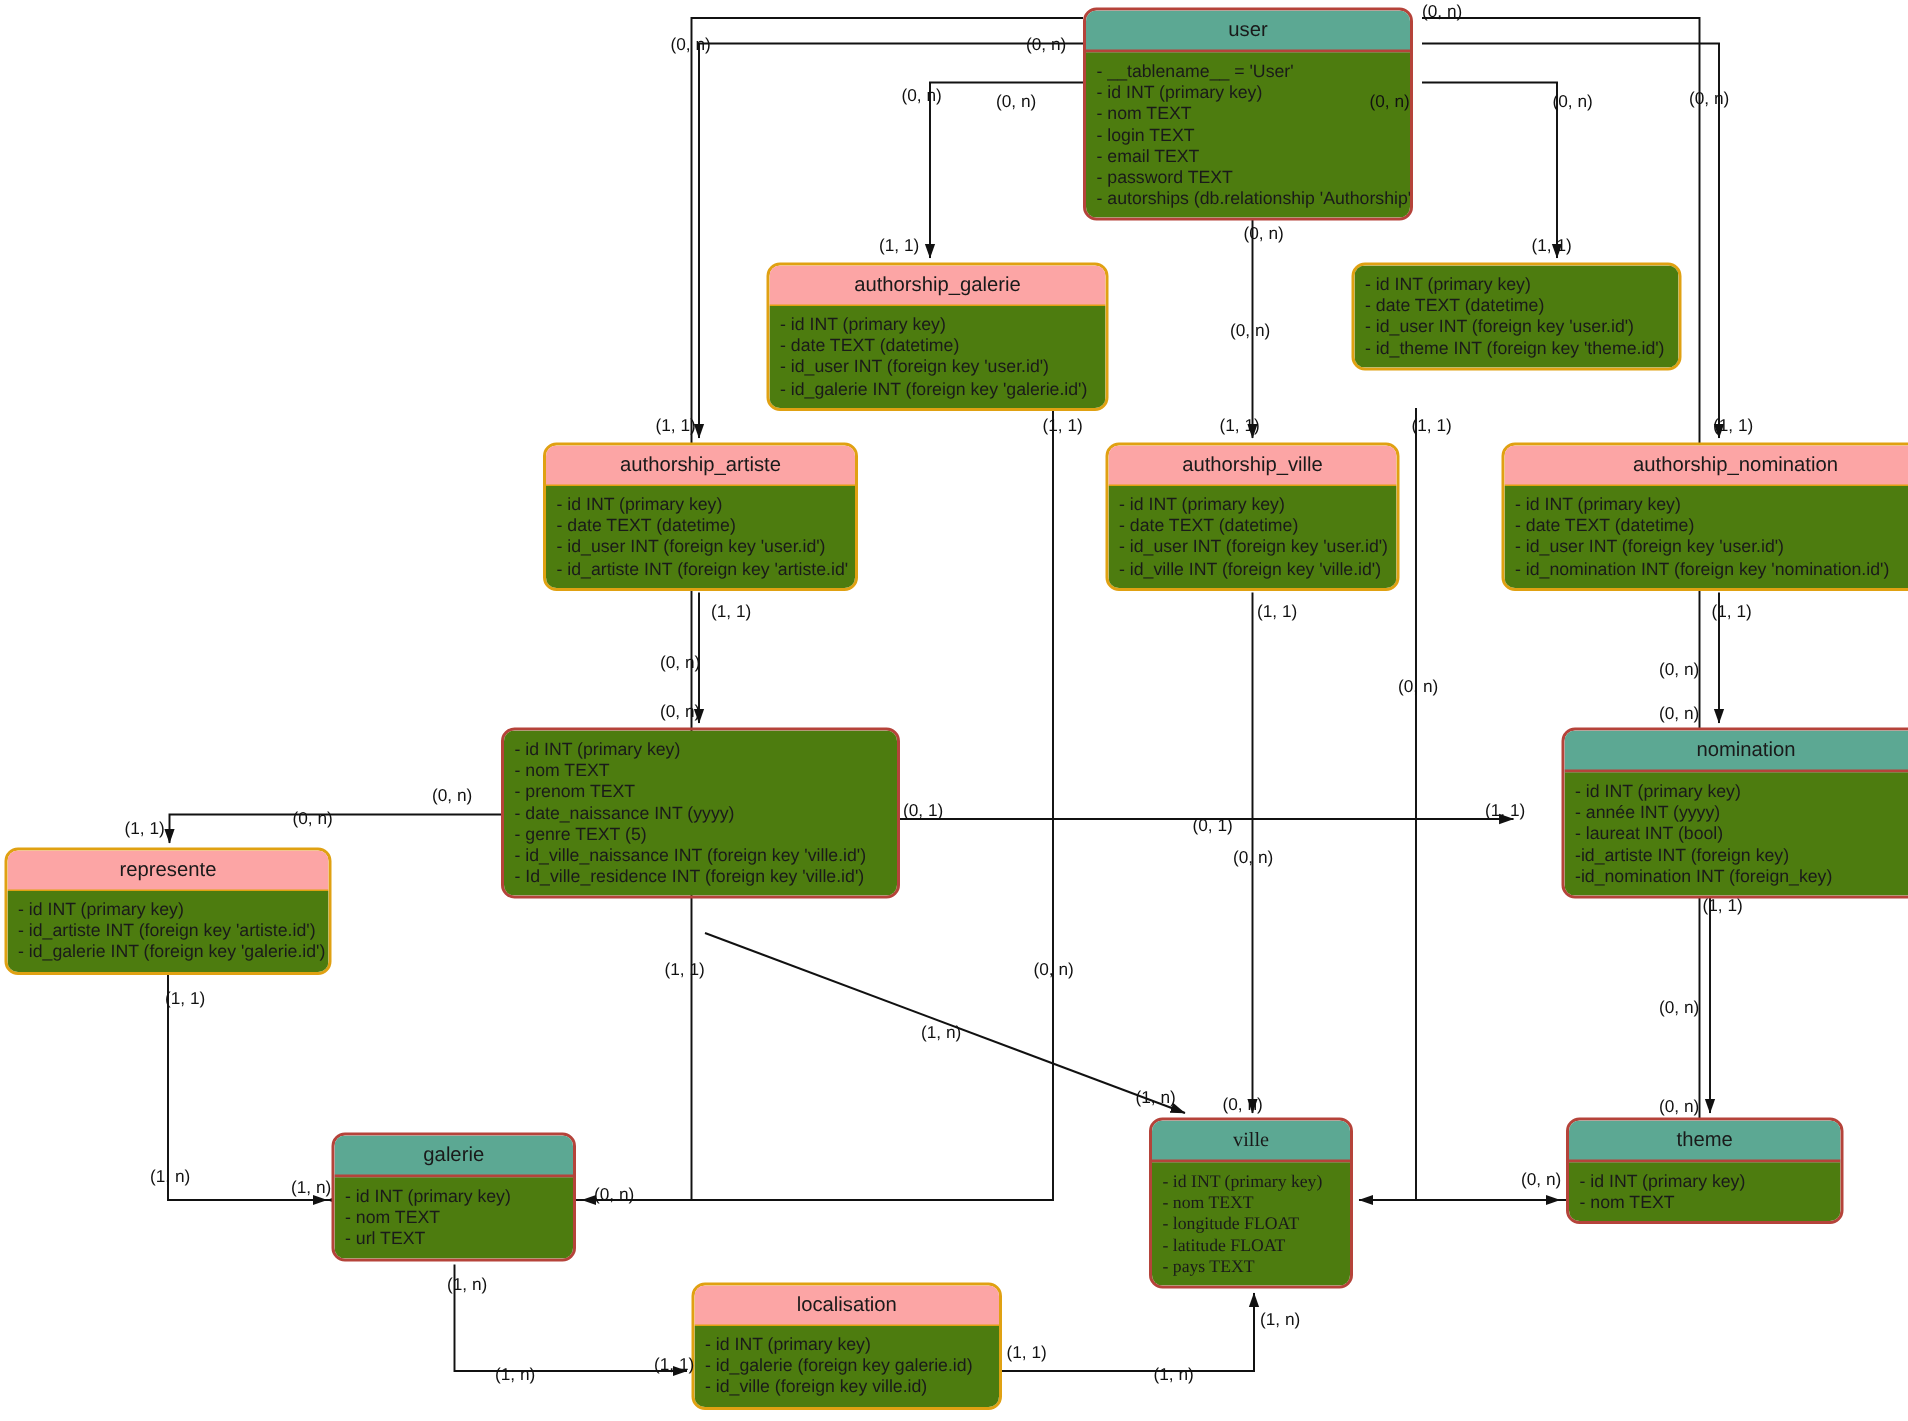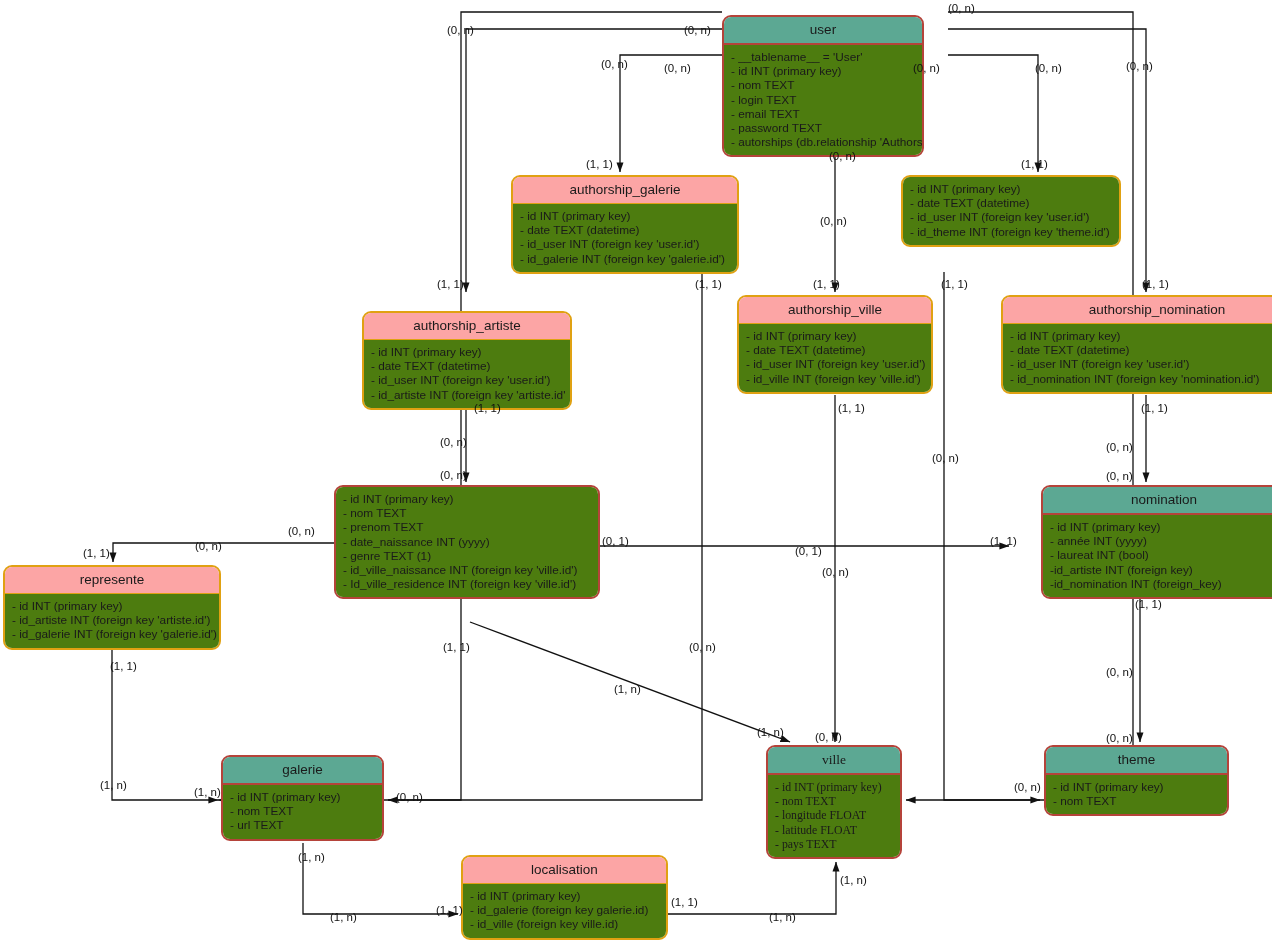--- a/index.html
+++ b/index.html
@@ -75,21 +75,21 @@
 
       <path d="M1140,595 L1140,742" marker-end="url(#arw)"></path>
 
       <path d="M303,843 L303,914 L458,914" marker-end="url(#arw)"></path>
 
       <path d="M668,914 L836,914 L836,862" marker-end="url(#arw)"></path>
     </g>
   </svg>
 
   <div id="entities">
-      <div class="entity e-strong" style="left: 722px; top: 15px; width: 202px;">
+      <div class="entity e-strong" style="left: 722px; top: 5px; width: 220px;">
         <div class="hdr">user</div>
         <div class="body">
           <div class="attr">- __tablename__ = 'User'</div>
           <div class="attr">- id INT (primary key)</div>
           <div class="attr">- nom TEXT</div>
           <div class="attr">- login TEXT</div>
           <div class="attr">- email TEXT</div>
           <div class="attr">- password TEXT</div>
           <div class="attr">- autorships (db.relationship 'Authorship')</div>
         </div>
@@ -104,21 +104,21 @@
         </div>
       </div>
       <div class="entity e-weak" style="left: 901px; top: 175px; width: 220px;">
         <div class="body">
           <div class="attr">- id INT (primary key)</div>
           <div class="attr">- date TEXT (datetime)</div>
           <div class="attr">- id_user INT (foreign key 'user.id')</div>
           <div class="attr">- id_theme INT (foreign key 'theme.id')</div>
         </div>
       </div>
-      <div class="entity e-weak" style="left: 362px; top: 295px; width: 210px; margin-top: 16px;">
+      <div class="entity e-weak" style="left: 362px; top: 295px; width: 210px;">
         <div class="hdr">authorship_artiste</div>
         <div class="body">
           <div class="attr">- id INT (primary key)</div>
           <div class="attr">- date TEXT (datetime)</div>
           <div class="attr">- id_user INT (foreign key 'user.id')</div>
           <div class="attr">- id_artiste INT (foreign key 'artiste.id'</div>
         </div>
       </div>
       <div class="entity e-weak" style="left: 737px; top: 295px; width: 196px;">
         <div class="hdr">authorship_ville</div>
@@ -137,21 +137,21 @@
           <div class="attr">- id_user INT (foreign key 'user.id')</div>
           <div class="attr">- id_nomination INT (foreign key 'nomination.id')</div>
         </div>
       </div>
       <div class="entity e-strong" style="left: 334px; top: 485px; width: 266px;">
         <div class="body">
           <div class="attr">- id INT (primary key)</div>
           <div class="attr">- nom TEXT</div>
           <div class="attr">- prenom TEXT</div>
           <div class="attr">- date_naissance INT (yyyy)</div>
-          <div class="attr">- genre TEXT (1)</div>
+          <div class="attr">- genre TEXT (5)</div>
           <div class="attr">- id_ville_naissance INT (foreign key 'ville.id')</div>
           <div class="attr">- Id_ville_residence INT (foreign key 'ville.id')</div>
         </div>
       </div>
       <div class="entity e-strong" style="left: 1013px; top: 485px; width: 246px; margin-left: 28px;">
         <div class="hdr">nomination</div>
         <div class="body">
           <div class="attr">- id INT (primary key)</div>
           <div class="attr">- année INT (yyyy)</div>
           <div class="attr">- laureat INT (bool)</div>

